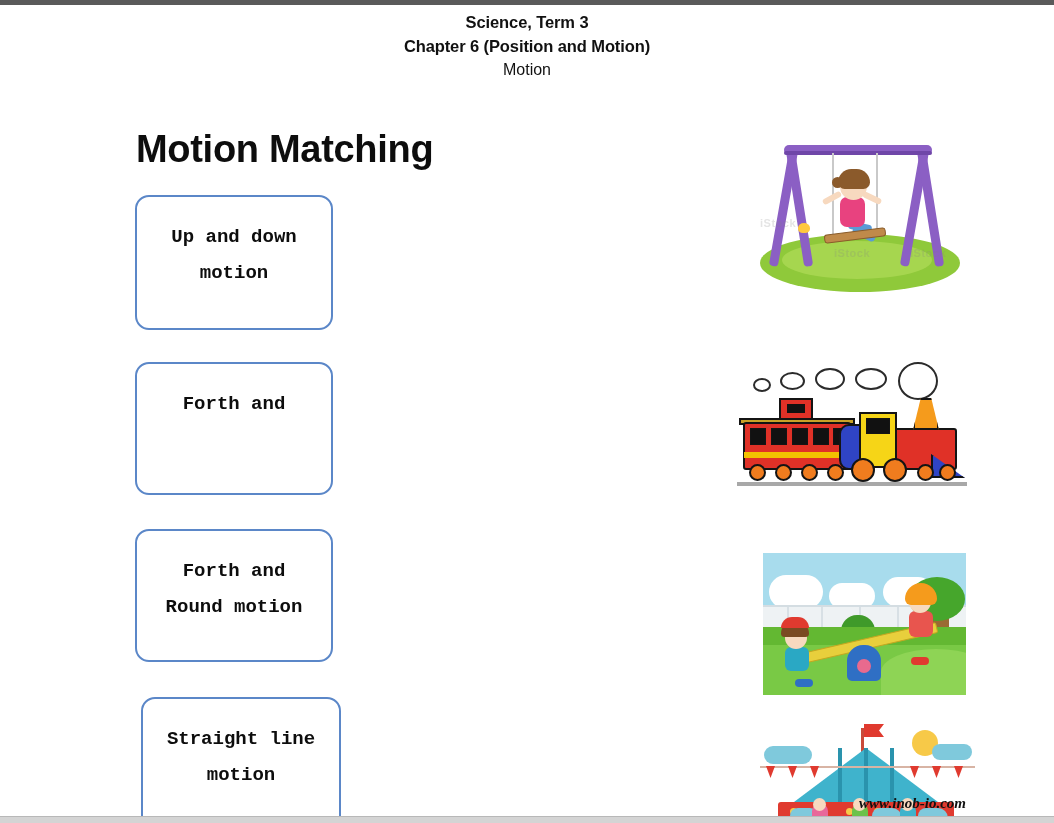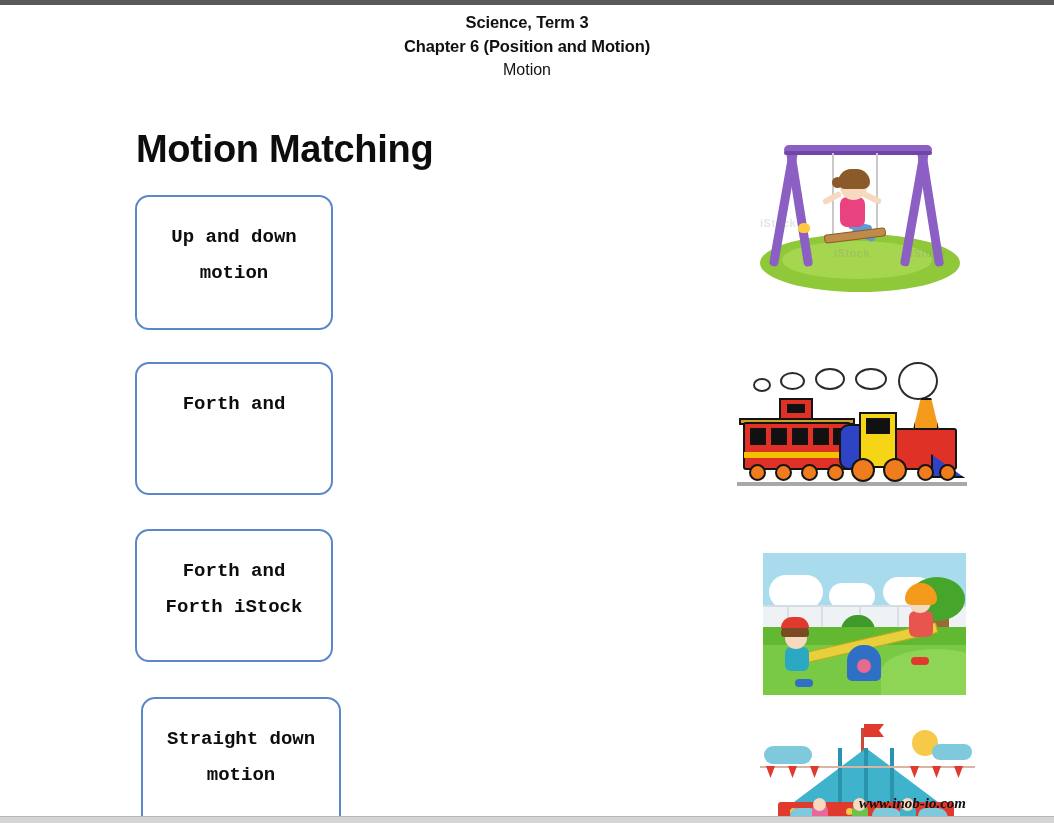--- a/index.html
+++ b/index.html
@@ -486,25 +486,25 @@
     <span class="bx-line">Up and down</span>
     <span class="bx-line">motion</span>
   </div>
 
   <div class="match-box" id="box-2">
     <span class="bx-line">Forth and</span>
   </div>
 
   <div class="match-box" id="box-3">
     <span class="bx-line">Forth and</span>
-    <span class="bx-line">Forth iStock</span>
+    <span class="bx-line">Round motion</span>
   </div>
 
   <div class="match-box" id="box-4">
-    <span class="bx-line">Straight down</span>
+    <span class="bx-line">Straight line</span>
     <span class="bx-line">motion</span>
   </div>
 
   <div class="illus" id="illus-swing">
     <div class="swing-grass"></div>
     <div class="swing-grass-hi"></div>
     <div class="swing-leg leg-a"></div>
     <div class="swing-leg leg-b"></div>
     <div class="swing-leg leg-c"></div>
     <div class="swing-leg leg-d"></div>

